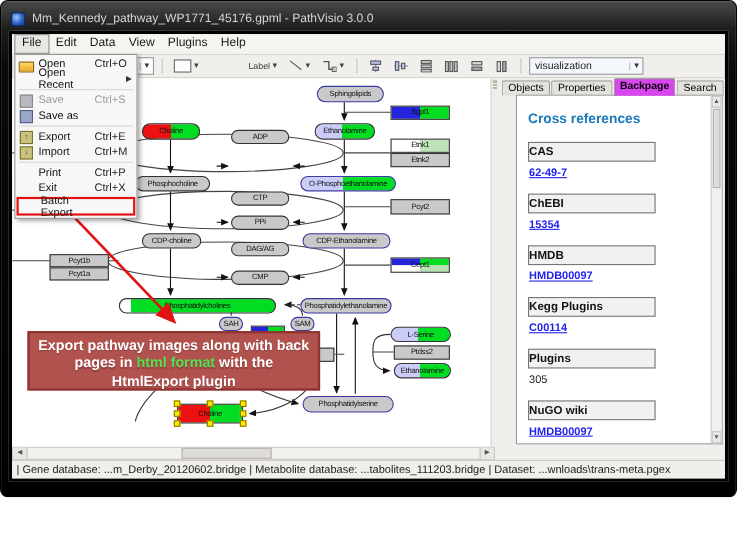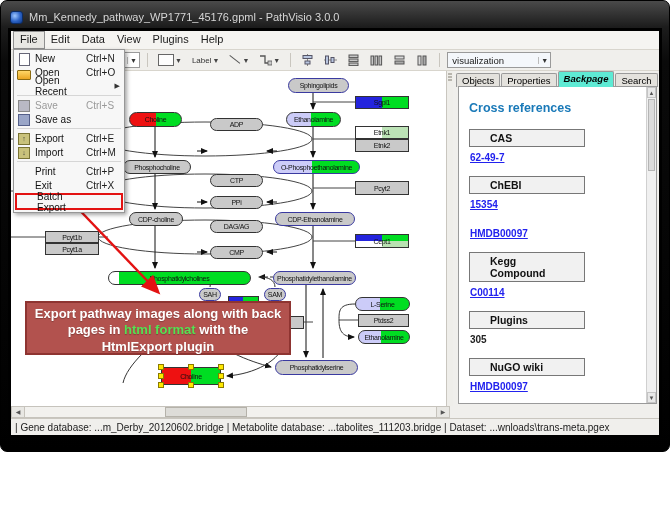--- a/index.html
+++ b/index.html
@@ -17,21 +17,21 @@
   .toolbar{height:20px;border-bottom:1px solid #d8d5cd;display:flex;align-items:center;gap:4px;padding:0 4px;font-size:10px;color:#222;position:relative;z-index:4;}
   .tb-label{font-size:9.5px;}
   .combo{background:#fff;border:1px solid #9a9a9a;height:14px;display:flex;align-items:center;justify-content:space-between;font-size:9.5px;padding:0 2px 0 4px;}
   .combo .caret{font-size:7px;color:#333;border-left:1px solid #bbb;padding-left:2px;margin-left:3px;}
   .zoom-combo{width:86px;}
   .vis-combo{width:96px;background:#f4f7fb;}
   .tb-sep{width:1px;height:14px;background:#c9c6bf;margin:0 3px;}
   .tb-btn{display:flex;align-items:center;gap:1px;padding:1px 2px;border:1px solid transparent;}
   .tb-btn .caret{font-size:7px;color:#444;}
   .mini-box{width:14px;height:10px;border:1px solid #666;background:#fdfdfd;}
-  .mini-label{font-size:8px;color:#333;}
+  .mini-label{font-size:8px;color:#333;margin-left:34px;}
   .mini-line{width:12px;height:12px;position:relative;}
   .mini-line::before{content:"";position:absolute;left:1px;top:1px;width:13px;height:1px;background:#555;transform:rotate(38deg);transform-origin:0 0;}
   .align-ico{width:13px;height:12px;}
   
   .main{flex:1;display:flex;min-height:0;position:relative;}
   .canvas{position:relative;flex:1;background:#fff;overflow:hidden;border-right:1px solid #c9c6bf;}
   .splitter{width:6px;background:#efeeea;position:relative;}
   .splitter .grip{position:absolute;top:2px;left:1px;width:4px;height:10px;background:linear-gradient(180deg,#b9b6ae 0 2px,transparent 2px 3px,#b9b6ae 3px 5px,transparent 5px 6px,#b9b6ae 6px 8px,transparent 8px);}
   
   .node{position:absolute;border:1px solid #333;display:flex;align-items:center;justify-content:center;font-size:7px;letter-spacing:-0.3px;color:#111;white-space:nowrap;overflow:hidden;box-sizing:border-box;}
@@ -61,28 +61,28 @@
   .menu-sep{height:1px;background:#d6d6d6;margin:2px 3px;}
   .ico-new{background:#fff;border:1px solid #667;width:9px;height:11px;margin-left:2px;}
   .ico-open{background:linear-gradient(180deg,#ffd868,#eaa722);border:1px solid #8a6a10;width:12px;height:8px;margin-top:3px;border-radius:1px;}
   .ico-save{background:#b9b9c4;border:1px solid #888;width:10px;height:10px;margin-left:1px;}
   .ico-saveas{background:#9aa6c8;border:1px solid #55608a;width:10px;height:10px;margin-left:1px;}
   .ico-import,.ico-export{background:#c9c27b;border:1px solid #7a7434;width:10px;height:10px;margin-left:1px;font-size:7px;line-height:9px;text-align:center;color:#333;}
   
   .panel{width:206px;background:#f0efec;display:flex;flex-direction:column;min-height:0;}
   .tabs{display:flex;align-items:flex-end;height:16px;padding-left:3px;gap:1px;font-size:9.5px;}
   .tab{border:1px solid #9a9a9a;border-bottom:none;background:#e4e2dd;padding:1px 5px;border-radius:2px 2px 0 0;height:11px;}
-  .tab.active{background:#5eead4;height:13px;font-weight:bold;position:relative;z-index:2;font-style:italic;}
-  .panel-body{flex:1;background:#fff;border:1px solid #9a9a9a;margin:0 2px 2px 5px;margin-top:-1px;padding:6px 0 0 10px;position:relative;overflow:hidden;}
+  .tab.active{background:#d946ef;height:13px;font-weight:bold;position:relative;z-index:2;}
+  .panel-body{flex:1;background:#fff;border:1px solid #9a9a9a;margin:0 2px 2px 16px;margin-top:-1px;padding:6px 0 0 10px;position:relative;overflow:hidden;}
   .xref-head{color:#1979b8;font-weight:bold;font-size:12.5px;margin:8px 0 14px 0;}
   .xref-sec{margin-bottom:11px;}
-  .xref-box{width:116px;border:1px solid #777;background:#f1f1f1;font-weight:bold;font-size:10.5px;color:#111;padding:2px 20px;box-sizing:border-box;}
+  .xref-box{width:116px;border:1px solid #777;background:#f1f1f1;font-weight:bold;font-size:10.5px;color:#111;padding:2px 0;box-sizing:border-box;}
   .xref-val{display:inline-block;margin:4px 0 0 1px;font-size:10px;font-weight:bold;}
   a.xref-val{color:#2222ee;}
-  span.xref-val{color:#222;font-weight:bold;}
+  span.xref-val{color:#222;font-weight:normal;}
   .xref-foot{font-weight:bold;font-size:12px;color:#111;margin-top:4px;}
   .vscroll{position:absolute;right:0;top:0;bottom:0;width:9px;background:#f0f0f0;border-left:1px solid #d0d0d0;}
   .vscroll .thumb{position:absolute;left:1px;right:1px;top:12px;height:70px;background:#dcdcdc;border:1px solid #b5b5b5;}
   .vscroll .btn{position:absolute;left:0;right:0;height:11px;background:#e8e8e8;border:1px solid #c4c4c4;font-size:6px;text-align:center;line-height:10px;color:#555;box-sizing:border-box;}
   .vscroll .up{top:0;} .vscroll .down{bottom:0;}
   
   .bottomrow{height:12px;display:flex;}
   .hscroll{width:439px;background:#f2f1ee;border:1px solid #c6c3bc;display:flex;align-items:stretch;box-sizing:border-box;}
   .hs-btn{width:12px;background:#e8e7e3;border-right:1px solid #c6c3bc;font-size:6px;line-height:10px;text-align:center;color:#555;}
   .hs-btn.right{border-left:1px solid #c6c3bc;border-right:none;margin-left:auto;}
@@ -300,22 +300,22 @@
             <div class="tab">Properties</div>
             <div class="tab active">Backpage</div>
             <div class="tab">Search</div>
             <div class="tab">Legend</div>
           </div>
         <div class="panel-body">
           <div class="xref-head">Cross references</div>
           <div id="xref-sections">
               <div class="xref-sec"><div class="xref-box">CAS</div><a class="xref-val" href="#">62-49-7</a></div>
               <div class="xref-sec"><div class="xref-box">ChEBI</div><a class="xref-val" href="#">15354</a></div>
-              <div class="xref-sec"><a class="xref-val" href="#">HMDB00097</a></div>
-              <div class="xref-sec"><div class="xref-box">Kegg Compound</div><a class="xref-val" href="#">C00114</a></div>
+              <div class="xref-sec"><div class="xref-box">HMDB</div><a class="xref-val" href="#">HMDB00097</a></div>
+              <div class="xref-sec"><div class="xref-box">Kegg Plugins</div><a class="xref-val" href="#">C00114</a></div>
               <div class="xref-sec"><div class="xref-box">Plugins</div><span class="xref-val">305</span></div>
               <div class="xref-sec"><div class="xref-box">NuGO wiki</div><a class="xref-val" href="#">HMDB00097</a></div>
               <div class="xref-sec"><div class="xref-box">Wikipedia</div><a class="xref-val" href="#">Choline</a></div>
             </div>
           <div class="xref-foot">Expression data</div>
           <div class="vscroll">
             <div class="btn up">▲</div>
             <div class="thumb"></div>
             <div class="btn down">▼</div>
           </div>
@@ -332,27 +332,20 @@
       <div class="corner"></div>
     </div>
 
     <div class="statusbar">
       <span>| Gene database: ...m_Derby_20120602.bridge | Metabolite database: ...tabolites_111203.bridge | Dataset: ...wnloads\trans-meta.pgex</span>
     </div>
 
     <div class="filemenu" id="file-menu">
         <div class="fm-row">
           <span class="fm-ico">
-            <span class="ico-new" style="display: block;"></span>
-          </span>
-          <span class="fm-label">New</span>
-          <span class="fm-short">Ctrl+N</span>
-        </div>
-        <div class="fm-row">
-          <span class="fm-ico">
             <span class="ico-open" style="display: block;"></span>
           </span>
           <span class="fm-label">Open</span>
           <span class="fm-short">Ctrl+O</span>
         </div>
         <div class="fm-row">
           <span class="fm-ico"></span>
           <span class="fm-label">Open Recent</span>
           <span class="fm-short"></span>
           <span class="fm-sub">▶</span>

